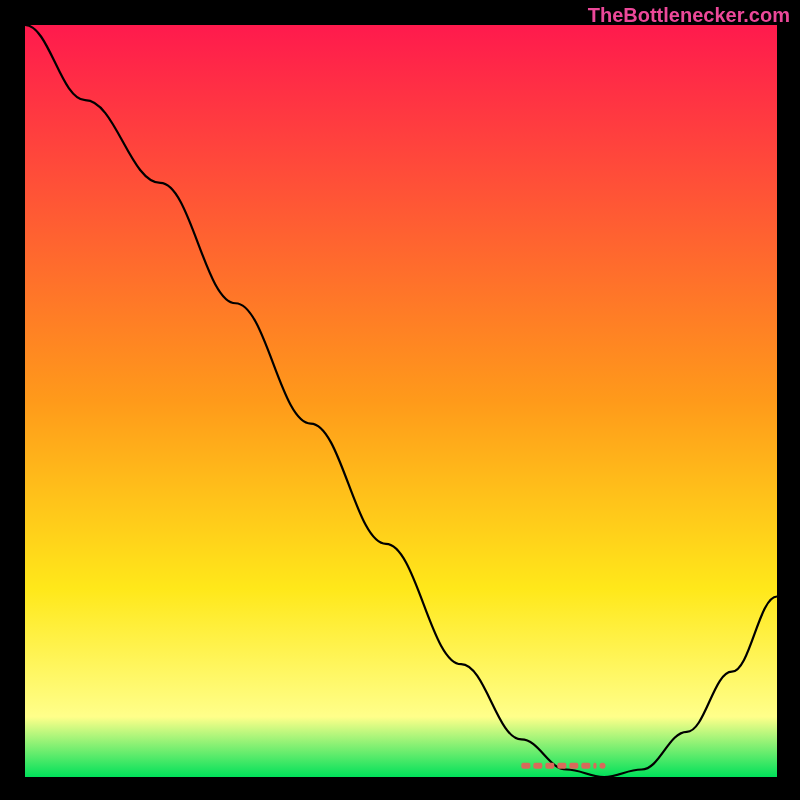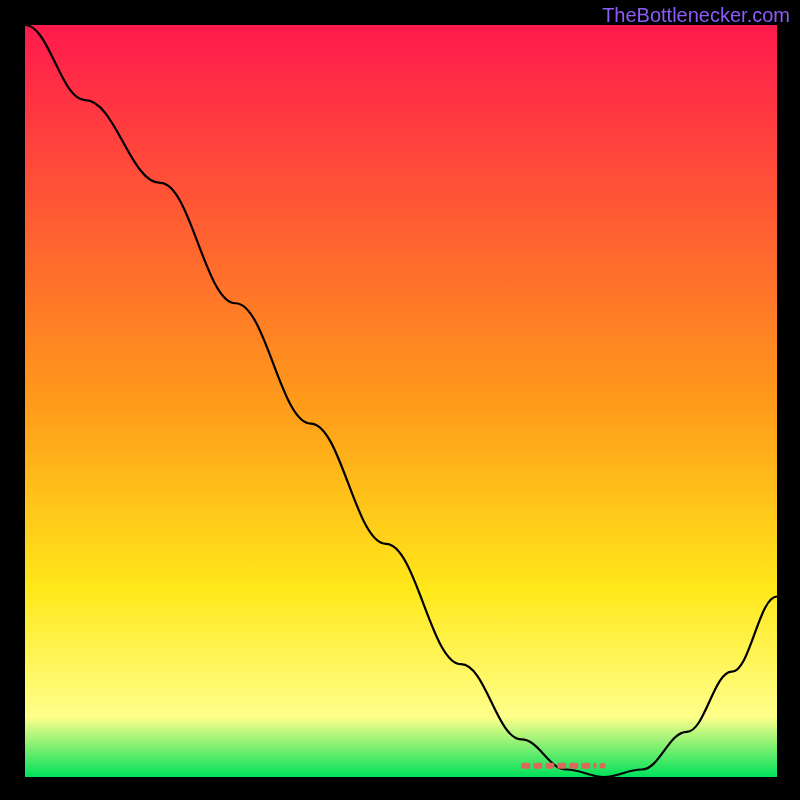--- a/index.html
+++ b/index.html
@@ -8,23 +8,23 @@
     background: #000;
     width: 800px;
     height: 800px;
     position: relative;
     font-family: Arial, sans-serif;
   }
   .watermark {
     position: absolute;
     top: 4px;
     right: 10px;
-    color: #8b5cf6;
+    color: #ec4899;
     font-size: 20px;
-    font-weight: normal;
+    font-weight: bold;
     z-index: 10;
     text-align: center;
   }
   .plot-area {
     position: absolute;
     left: 25px;
     top: 25px;
     width: 752px;
     height: 752px;
     overflow: hidden;

